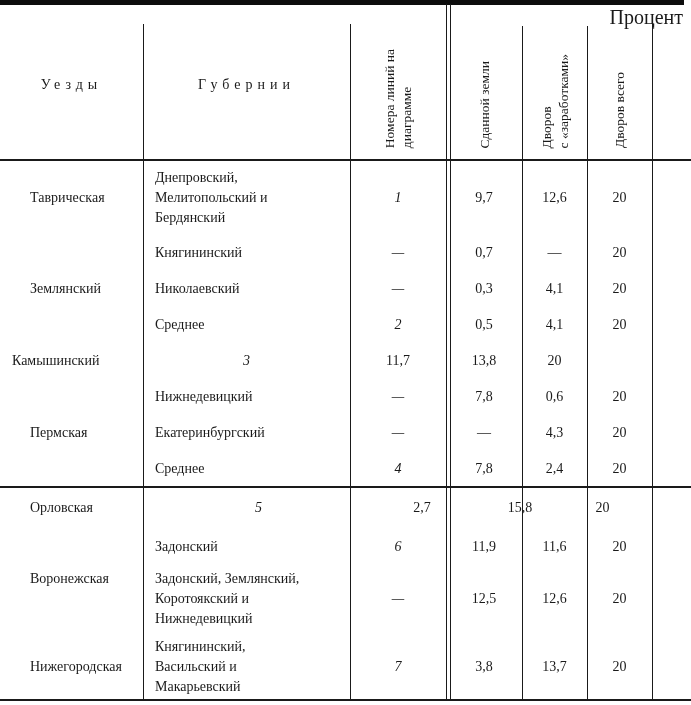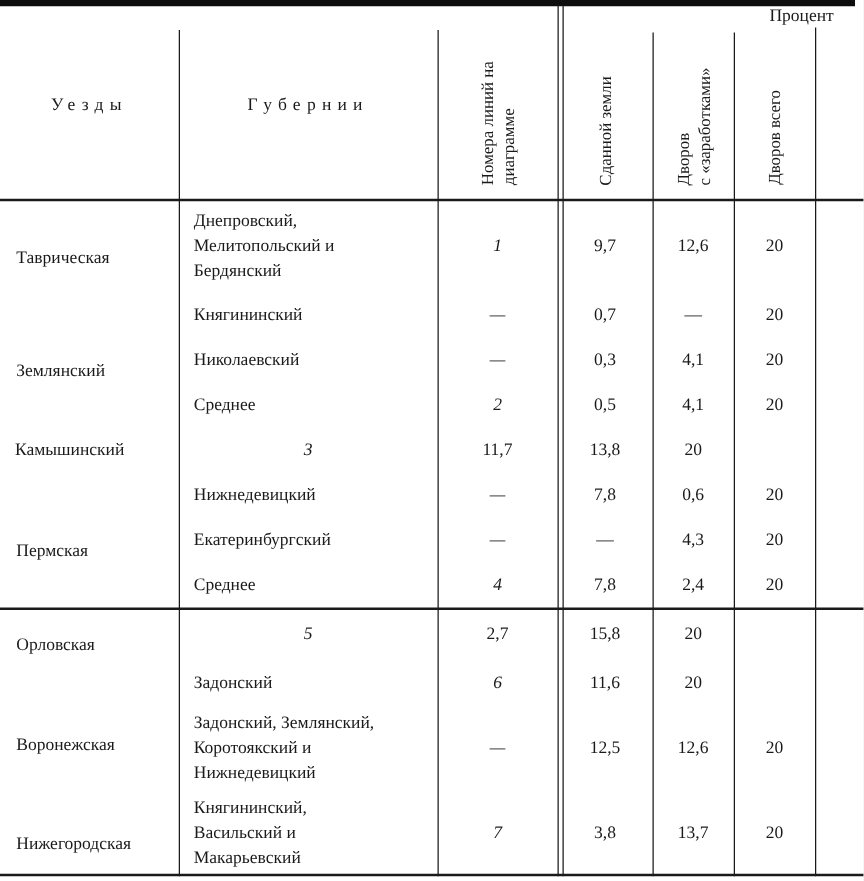--- a/index.html
+++ b/index.html
@@ -21,44 +21,44 @@
   .h-bottom{top:699px;height:2px;}
   .vl{position:absolute;width:1px;bottom:4px;background:#1a1a1a;}
   .v143{left:143px;top:24px;}
   .v350{left:350px;top:24px;}
   .v446{left:446px;top:4px;}
   .v450{left:450px;top:4px;}
   .v522{left:522px;top:26px;}
   .v587{left:587px;top:26px;}
   .v652{left:652px;top:22px;}
   
-  .percent{position:absolute;top:6px;right:24px;font-size:14px;}
+  .percent{position:absolute;top:6px;right:8px;font-size:20px;}
   .thead{
     position:absolute;top:0;left:0;width:691px;height:160px;
     display:grid;grid-template-columns:143px 207px 96px 76px 65px 65px 39px;
   }
   .hcell{display:flex;justify-content:center;}
   .hc-text{align-items:center;padding-top:10px;letter-spacing:5px;}
   .hc-rot{align-items:flex-end;padding-bottom:12px;}
   .vtext{
     writing-mode:vertical-rl;
     transform:rotate(180deg);
     white-space:pre-line;
     line-height:17px;
     font-size:13.5px;
   }
   
   .tbody{position:absolute;top:160px;left:0;width:691px;}
   .trow{display:grid;grid-template-columns:143px 207px 96px 76px 65px 65px 39px;}
   .r1{height:75px;}
   .rs{height:36px;}
-  .r9{height:42px;}
+  .r9{height:42px;gap:12px;}
   .r11{height:68px;}
   .r12{height:67px;}
-  .g{display:flex;align-items:center;padding-left:13px;margin-top:18px;}
+  .g{display:flex;align-items:center;padding-left:30px;}
   .g.g-top{align-items:flex-start;padding-top:4px;line-height:20px;}
   .u{display:flex;align-items:center;padding-left:12px;white-space:pre-line;line-height:20px;}
   .n{display:flex;align-items:center;justify-content:center;font-style:italic;}
   .v{display:flex;align-items:center;justify-content:center;}
 </style>
 </head>
 <body>
 
 <div class="page">
 
@@ -189,20 +189,21 @@
       <div class="v">2,7</div>
       <div class="v">15,8</div>
       <div class="v">20</div>
       <div></div>
     </div>
 
     <div class="trow rs">
       <div class="g"></div>
       <div class="u">Задонский</div>
       <div class="n">6</div>
+      <div class="v">11,9</div>
       <div class="v">11,6</div>
       <div class="v">20</div>
       <div></div>
     </div>
 
     <div class="trow r11">
       <div class="g g-top">Воронежская</div>
       <div class="u">Задонский, Землянский,
 Коротоякский и
 Нижнедевицкий</div>

